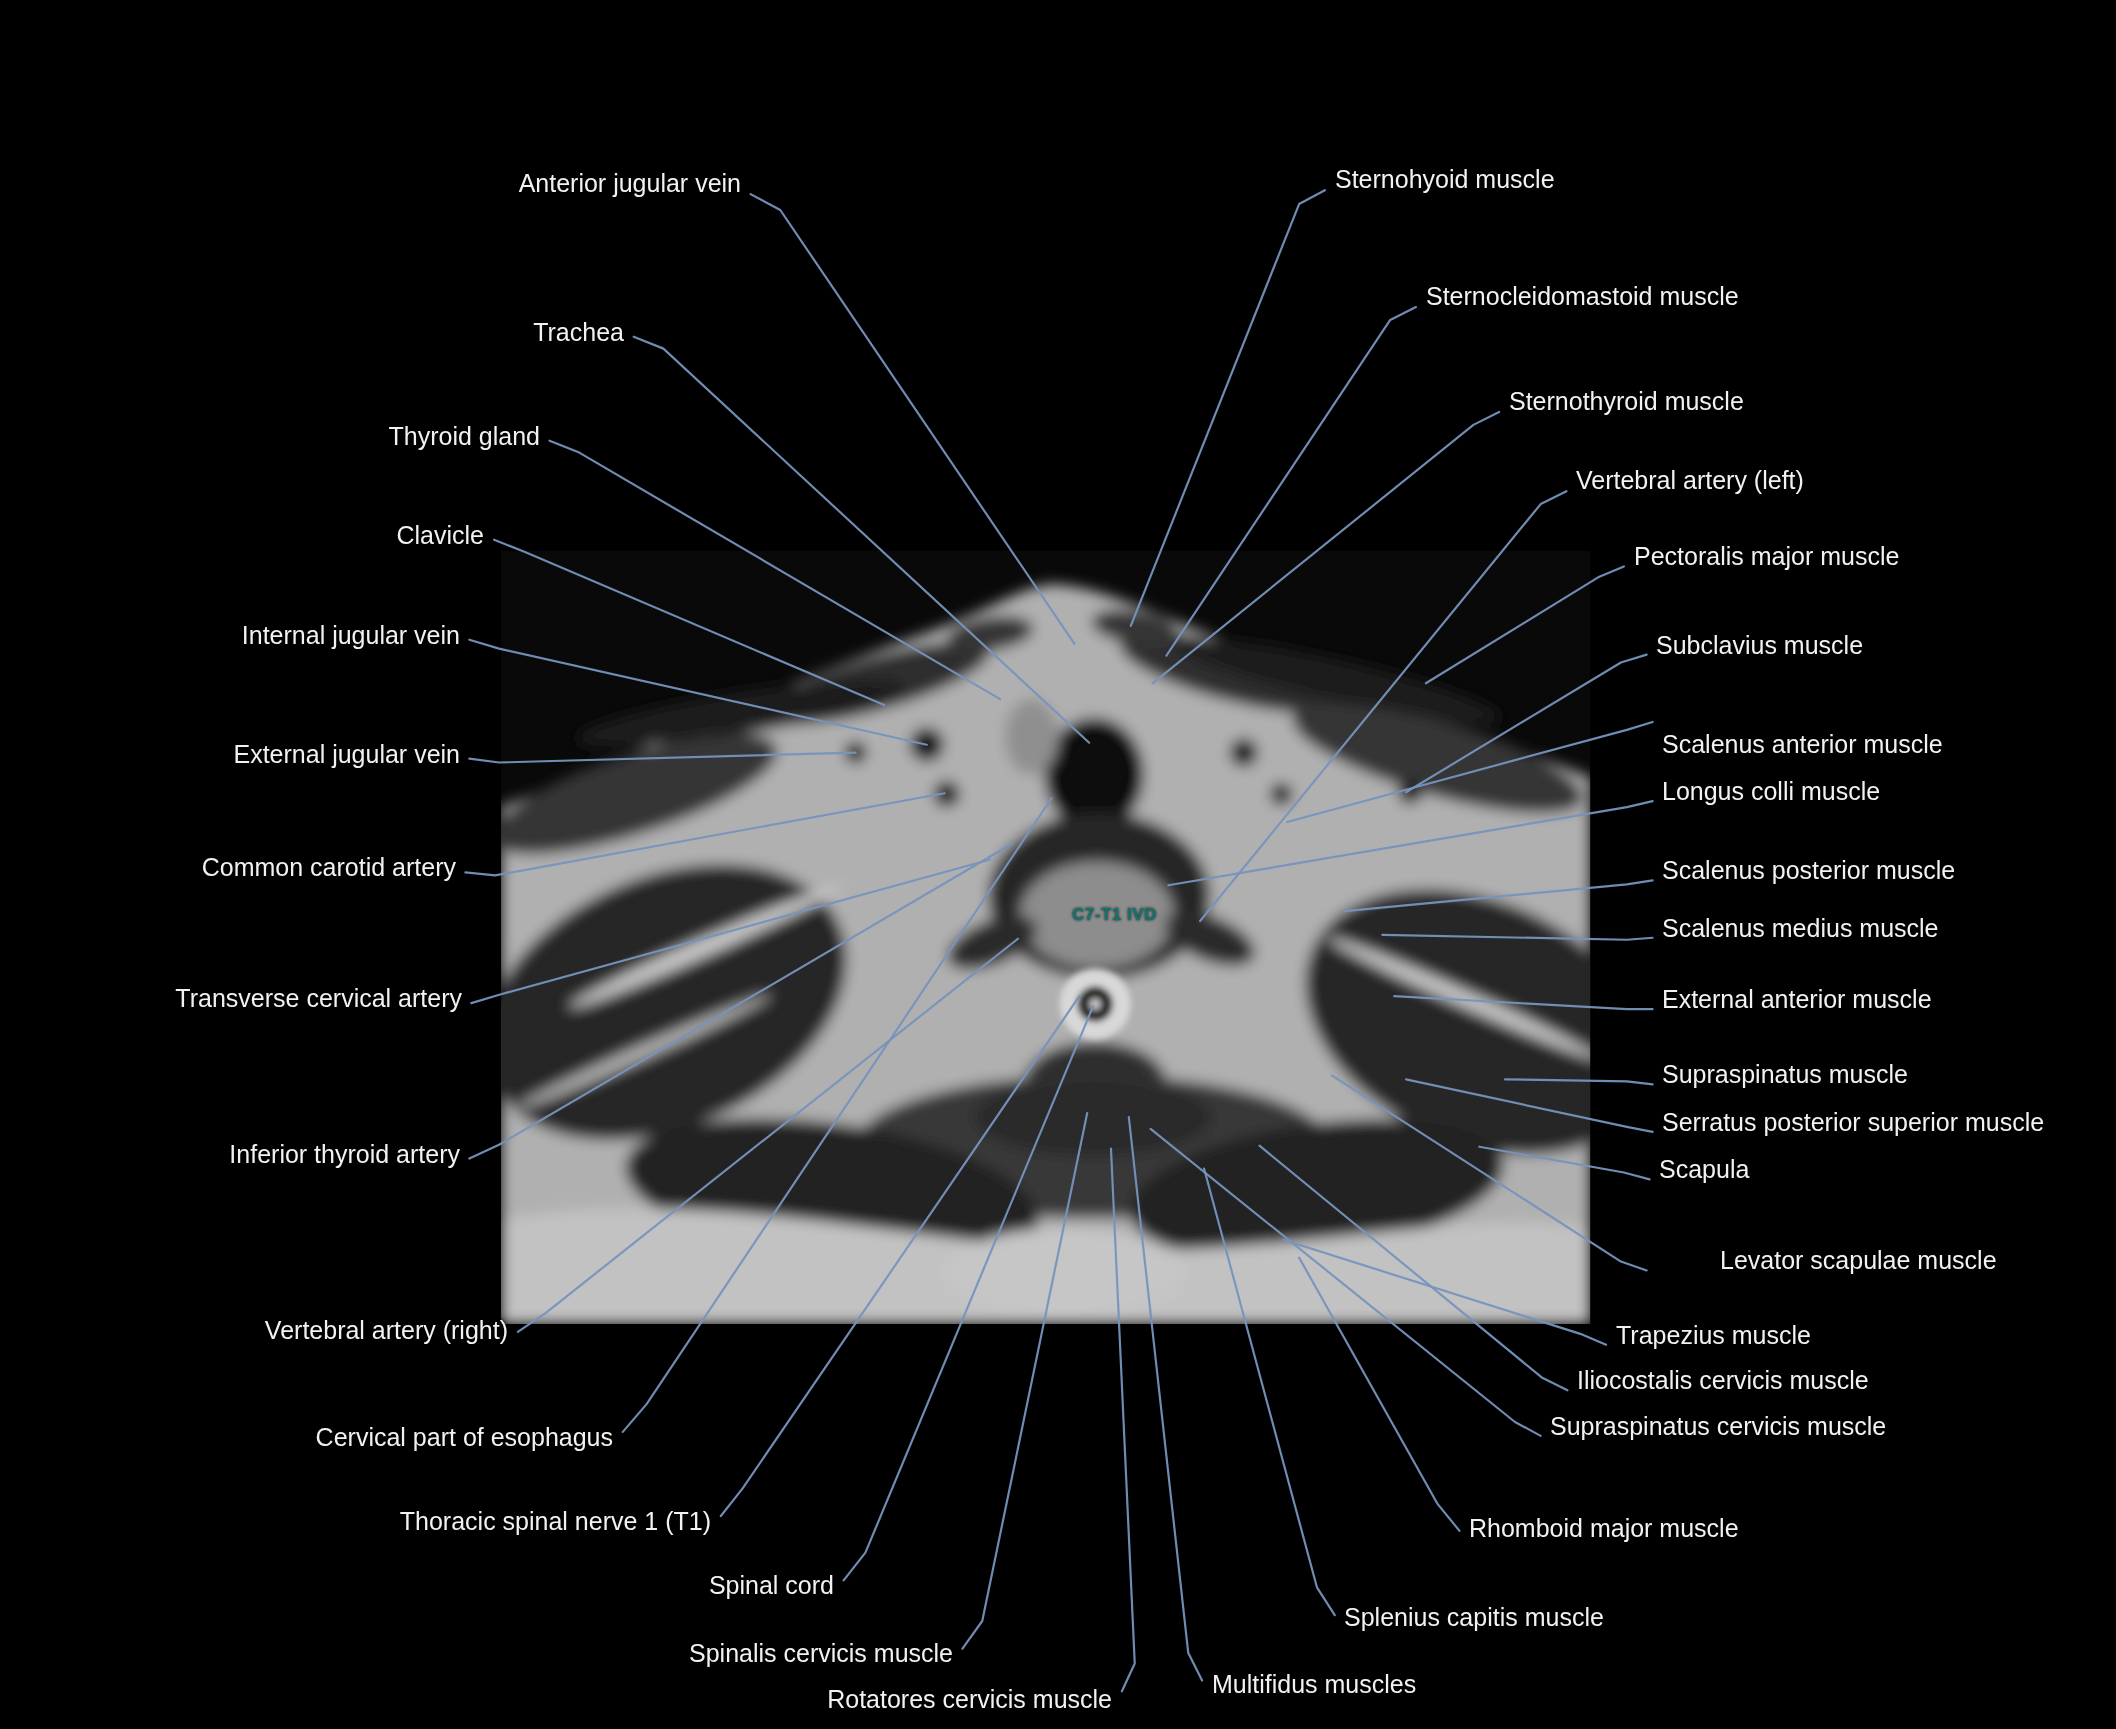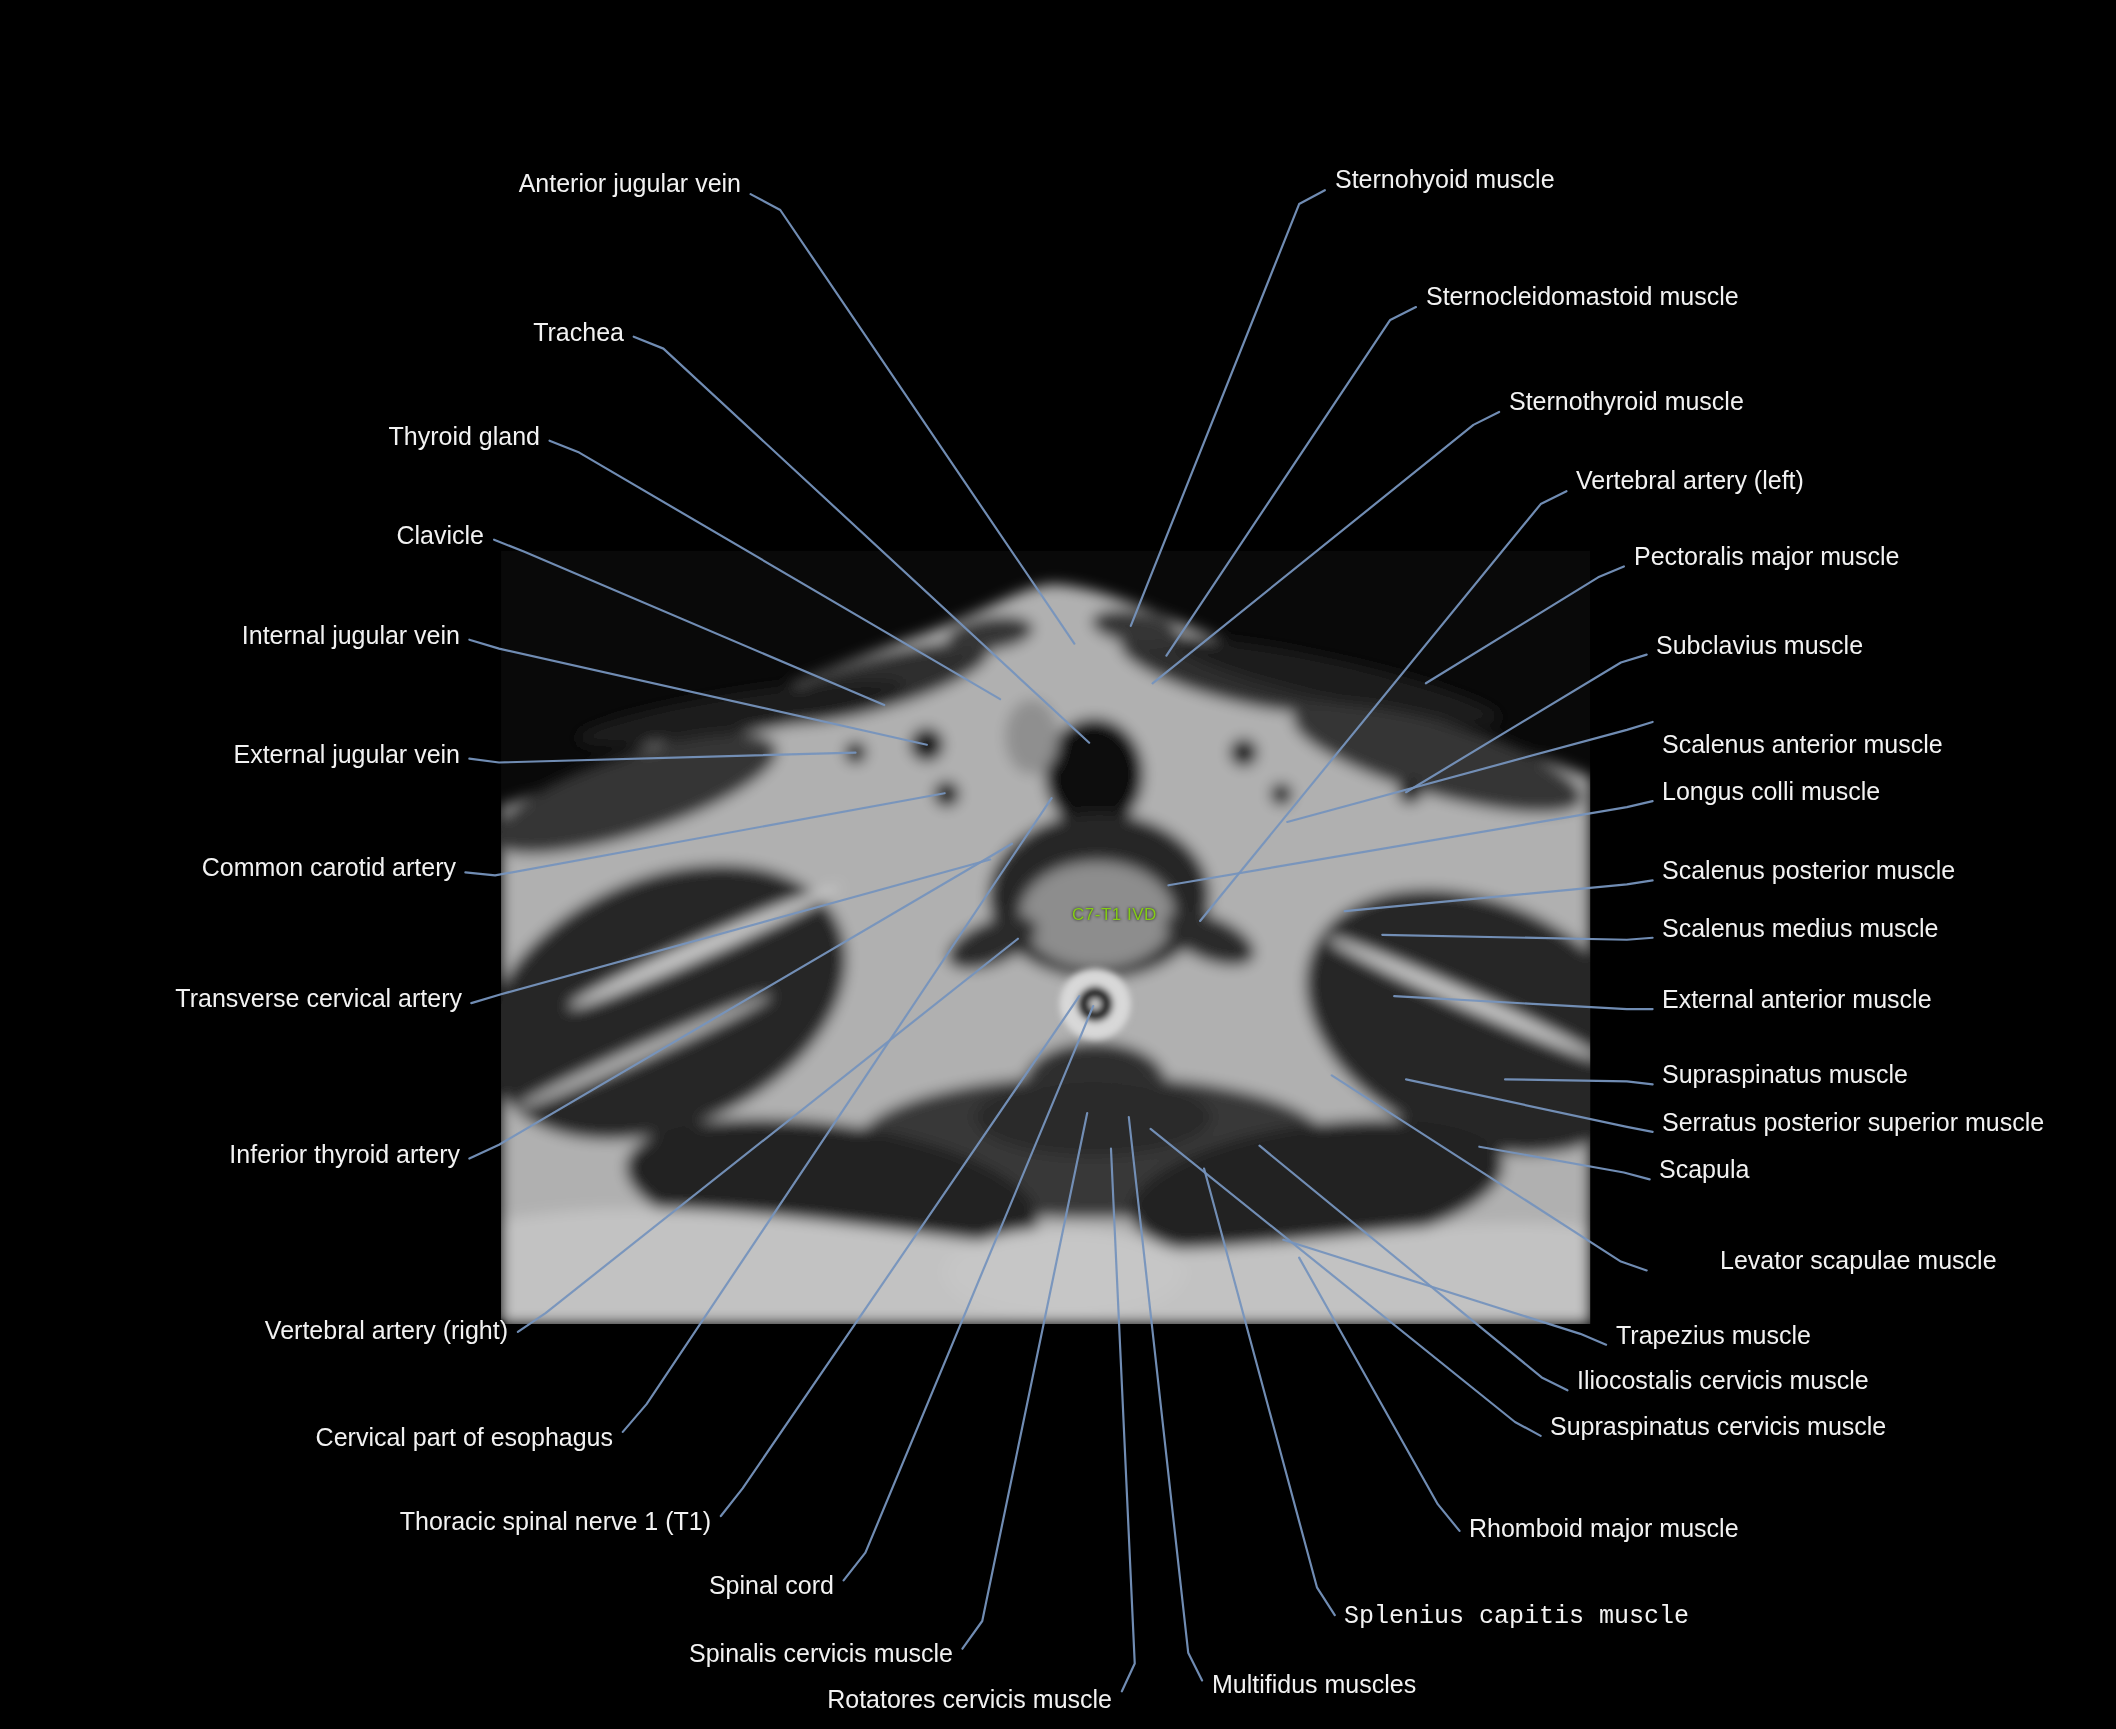--- a/index.html
+++ b/index.html
@@ -3,21 +3,21 @@
 <meta charset="utf-8">
 <style>
   html,body{margin:0;padding:0;background:#000;}
   #canvas{position:relative;width:2117px;height:1730px;background:#000;overflow:hidden;
           font-family:"Liberation Sans","DejaVu Sans",sans-serif;}
   #mri-svg{position:absolute;left:0;top:0;}
   #line-svg{position:absolute;left:0;top:0;z-index:3;}
   .label{position:absolute;z-index:4;color:#f2f2f2;font-size:25px;line-height:1.05;
          white-space:nowrap;text-shadow:0 0 4px rgba(0,0,0,.95),0 0 2px rgba(0,0,0,.9);}
   .label.r{text-align:right;}
-  #ivd-annotation{position:absolute;z-index:4;color:#84cc16;font-size:17px;font-weight:400;
+  #ivd-annotation{position:absolute;z-index:4;color:#0f766e;font-size:17px;font-weight:700;
          letter-spacing:0.5px;white-space:nowrap;text-shadow:0 0 3px rgba(0,0,0,.9);}
   .leader{stroke:#7693bd;stroke-width:2.2;fill:none;stroke-linecap:round;stroke-linejoin:round;opacity:.95;}
 </style>
 </head>
 <body>
 
 <div id="canvas">
 
   <svg id="mri-svg" width="2117" height="1730" viewBox="0 0 2138 1747">
     <defs>
@@ -161,18 +161,18 @@
   <div class="label" style="left:1662px;top:915px;">Scalenus medius muscle</div>
   <div class="label" style="left:1662px;top:986px;">External anterior muscle</div>
   <div class="label" style="left:1662px;top:1061px;">Supraspinatus muscle</div>
   <div class="label" style="left:1662px;top:1109px;">Serratus posterior superior muscle</div>
   <div class="label" style="left:1659px;top:1156px;">Scapula</div>
   <div class="label" style="left:1720px;top:1247px;">Levator scapulae muscle</div>
   <div class="label" style="left:1616px;top:1322px;">Trapezius muscle</div>
   <div class="label" style="left:1577px;top:1367px;">Iliocostalis cervicis muscle</div>
   <div class="label" style="left:1550px;top:1413px;">Supraspinatus cervicis muscle</div>
   <div class="label" style="left:1469px;top:1515px;">Rhomboid major muscle</div>
-  <div class="label" style="left:1344px;top:1604px;font-family:Liberation Mono, monospace;">Splenius capitis muscle</div>
+  <div class="label" style="left:1344px;top:1604px;">Splenius capitis muscle</div>
   <div class="label" style="left:1212px;top:1671px;text-align:center;">Multifidus muscles</div>
 
   <div id="ivd-annotation" style="left:1072px;top:905px;">C7-T1 IVD</div>
 </div>
 
 
 </body></html>

